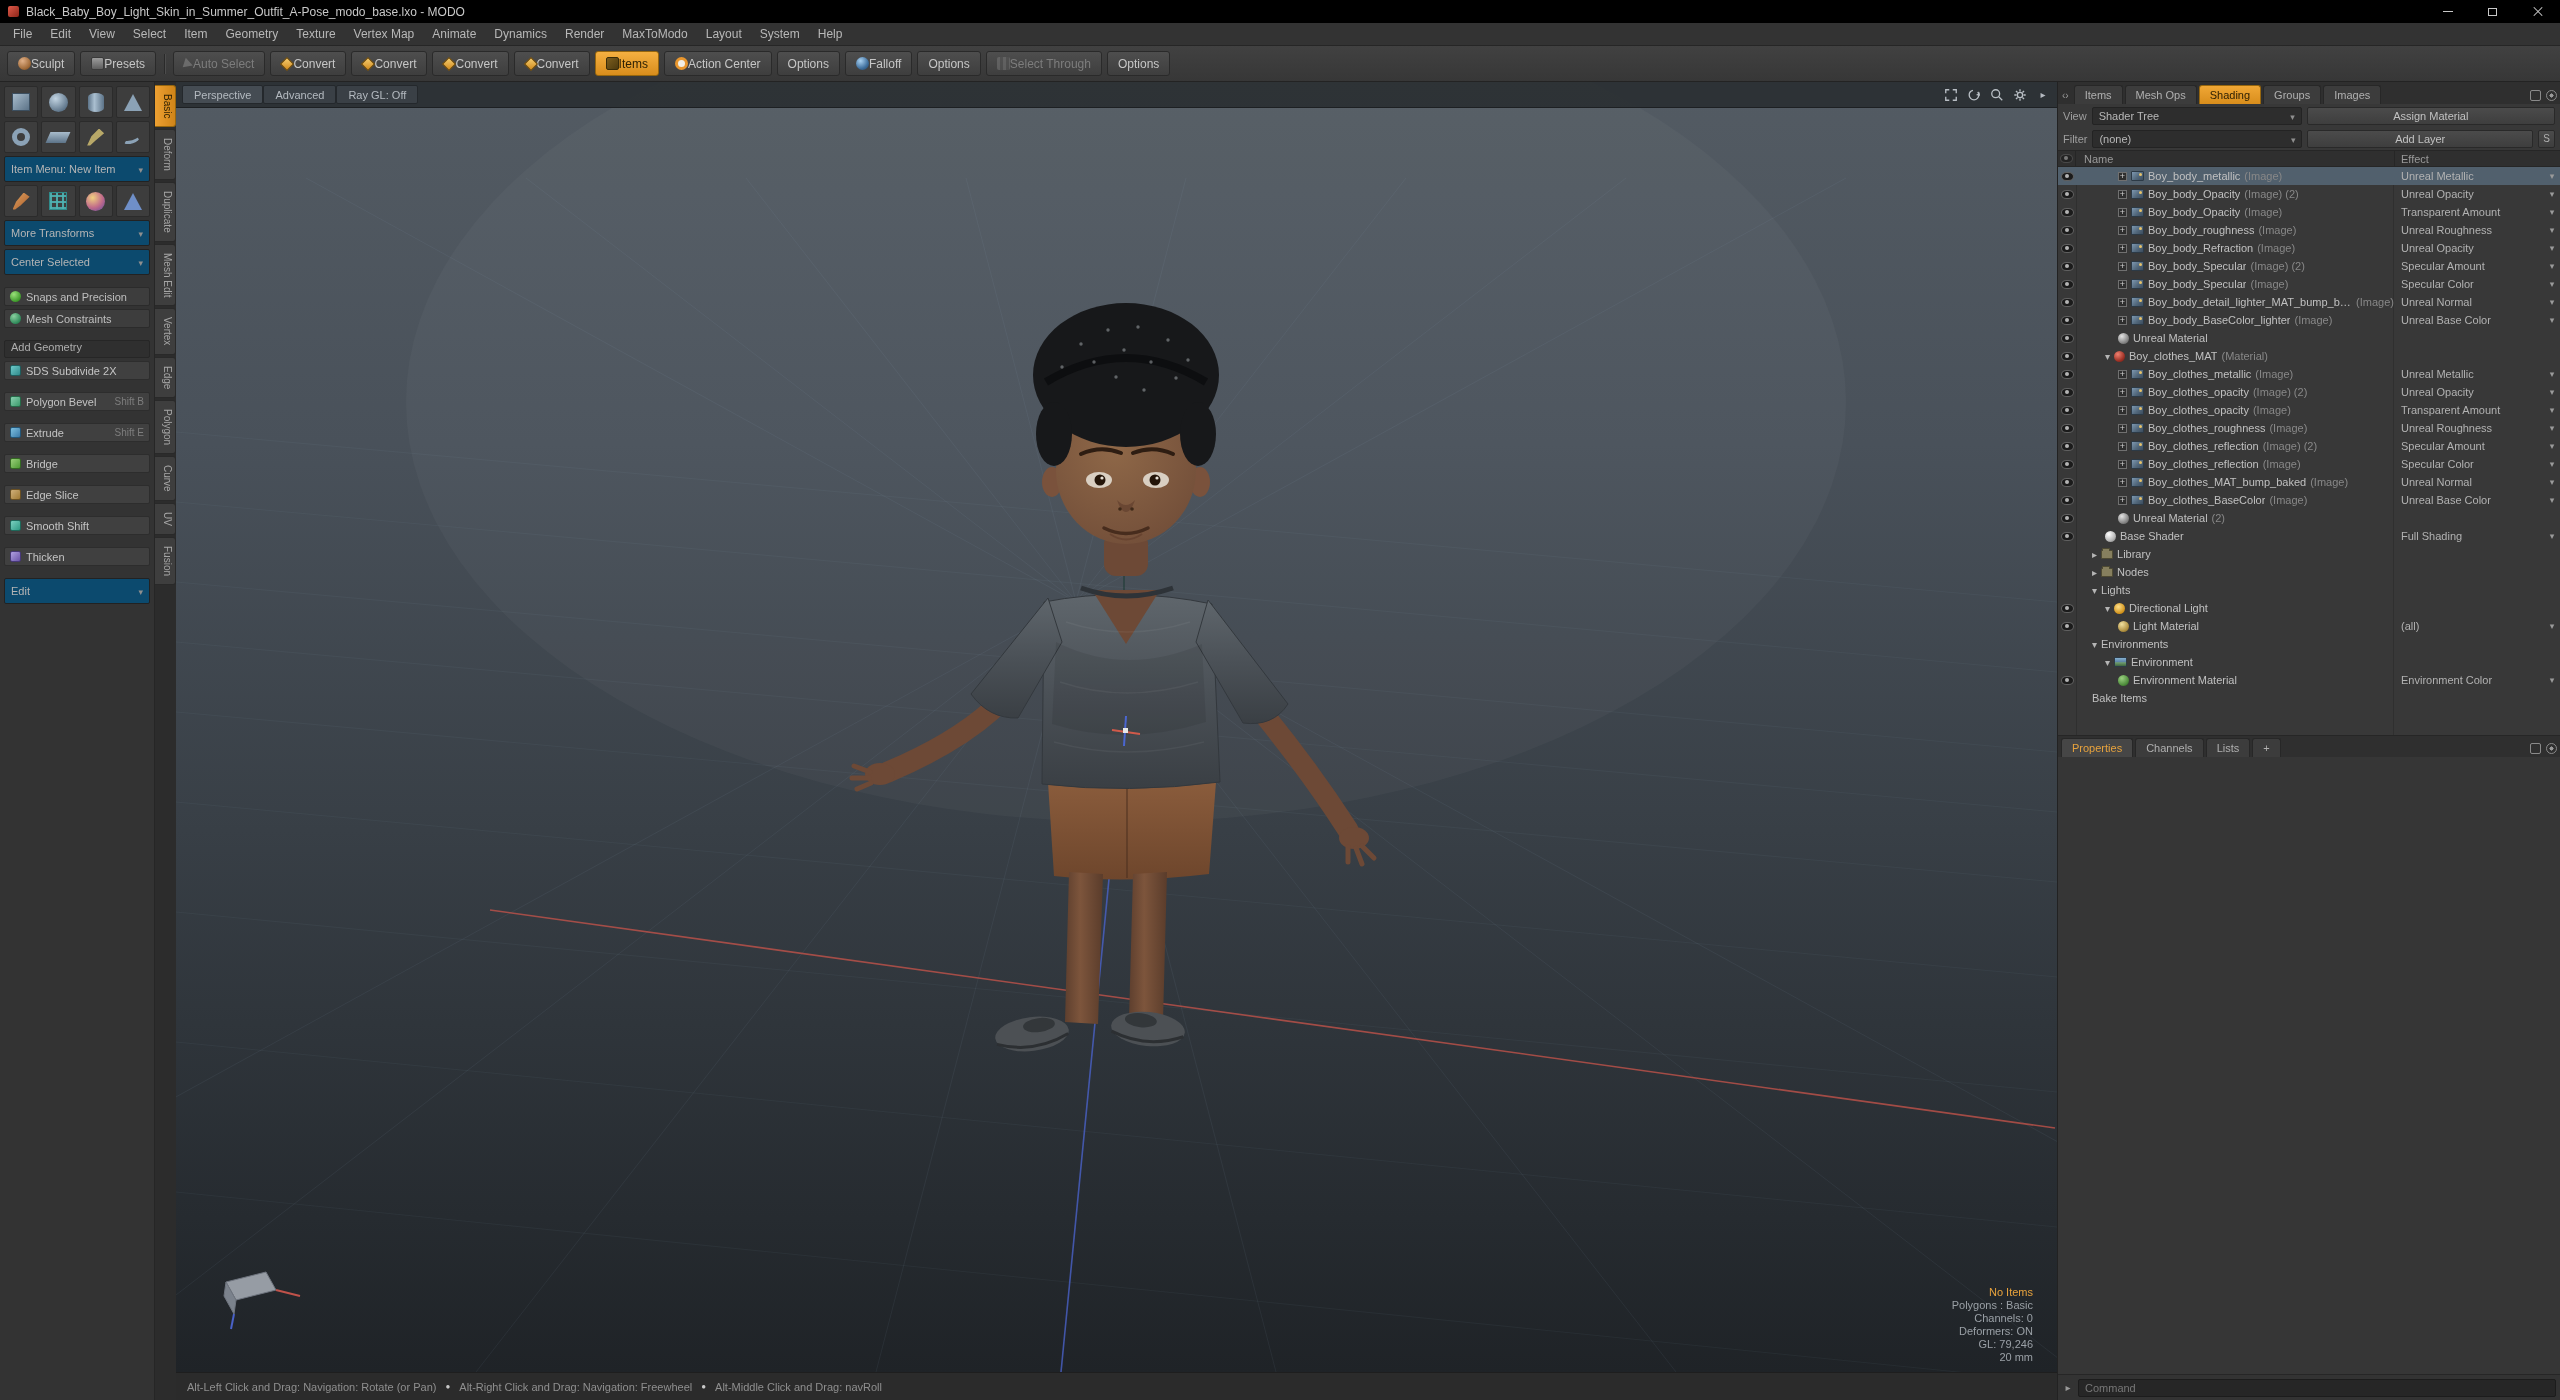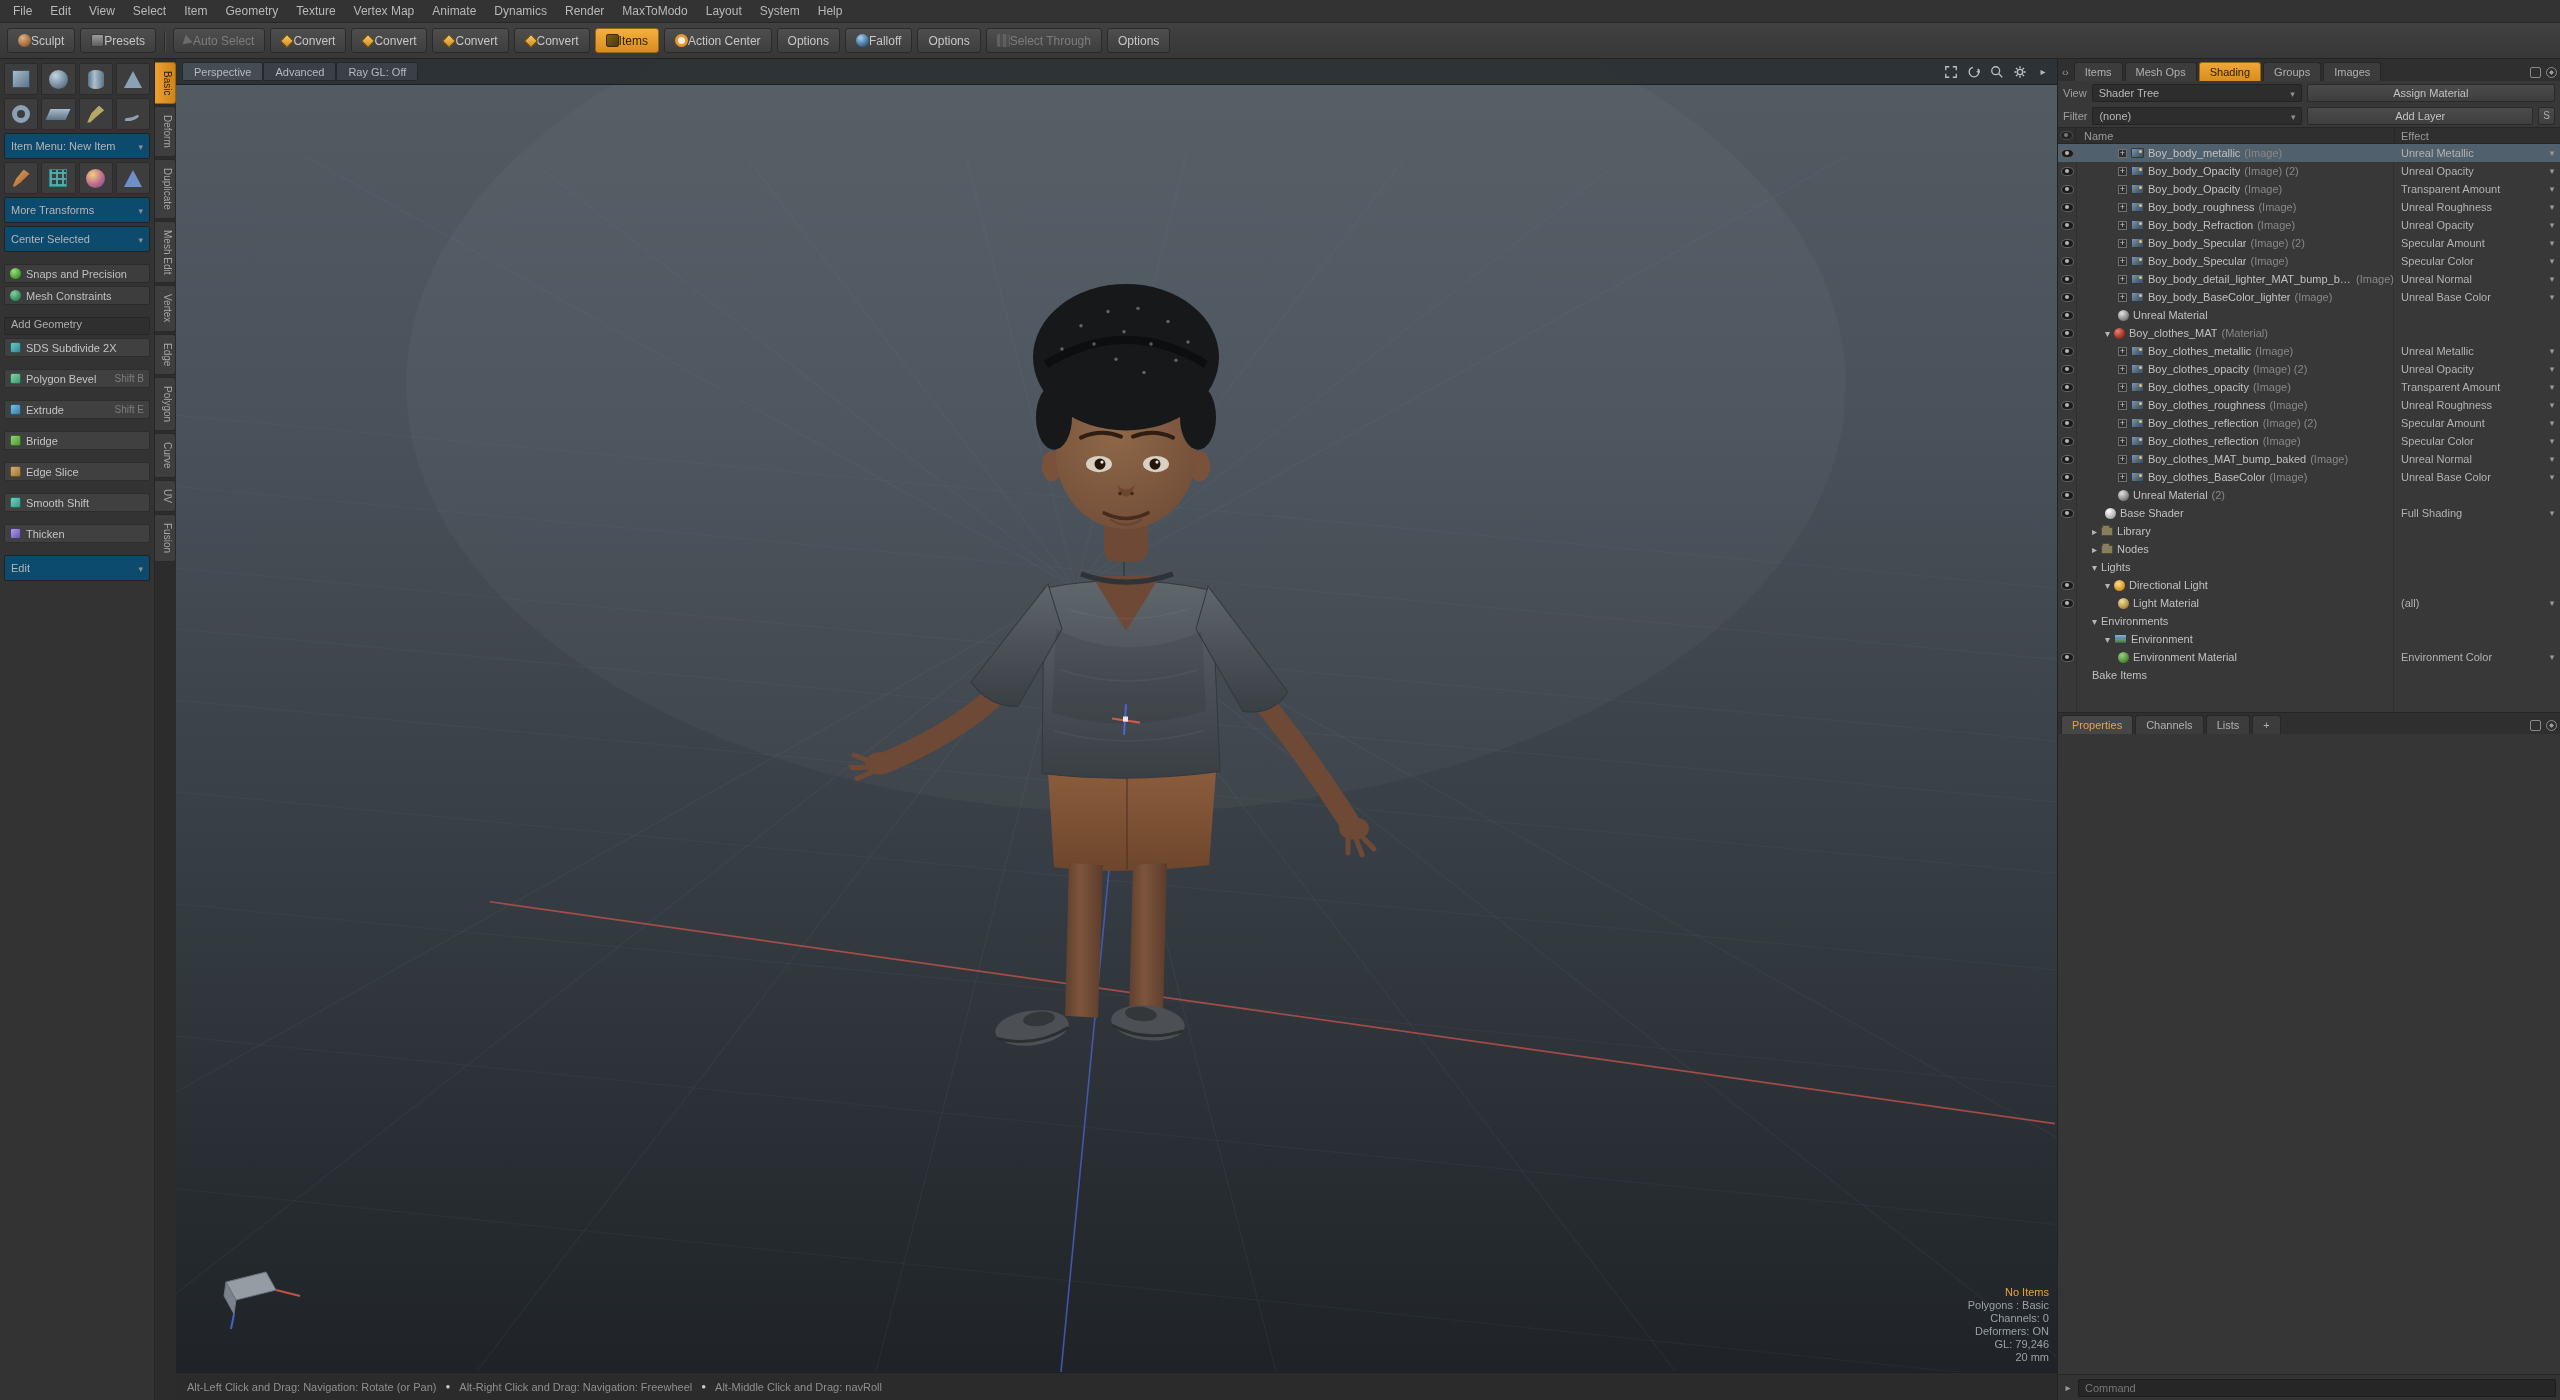--- a/index.html
+++ b/index.html
@@ -86,21 +86,21 @@
 .viewport{position:relative;flex:1;min-height:0;overflow:hidden;background:linear-gradient(180deg,#535b63 0%,#49515a 28%,#383f46 58%,#262b30 88%,#1f2327 100%)}
 .scene{position:absolute;inset:0;width:100%;height:100%}
 .vp-header{position:absolute;top:0;left:0;right:0;height:26px;background:rgba(40,44,48,.88);border-bottom:1px solid rgba(0,0,0,.35);display:flex;align-items:center;padding:0 6px;z-index:3}
 .vp-tabs{display:flex;}
 .vp-tab{height:19px;display:flex;align-items:center;padding:0 11px;background:#3a4046;border:1px solid #24282c;border-radius:2px;font-size:11px;color:#b4bac0;cursor:default}
 .vp-tab.first{background:#454c53}
 .vp-icons{margin-left:auto;display:flex;align-items:center;gap:7px}
 .vpi{width:16px;height:16px;display:flex;align-items:center;justify-content:center}
 .vpi svg{display:block}
 .vpi-caret{color:#b4bac0;font-size:10px}
-.vp-info{position:absolute;right:8px;bottom:8px;text-align:right;z-index:3;font-size:11px;line-height:13px;color:#9aa0a6}
+.vp-info{position:absolute;right:24px;bottom:8px;text-align:right;z-index:3;font-size:11px;line-height:13px;color:#9aa0a6}
 .vi-line.orange{color:#e8a33d}
 .gizmo{position:absolute;left:38px;bottom:42px;z-index:3}
 
 
 .statusbar{height:28px;background:#2b2b2b;border-top:1px solid #1e1e1e;display:flex;align-items:center;padding:0 11px;flex:0 0 auto}
 .sb-wrap{display:flex;align-items:center;gap:9px;font-size:11px;color:#8f8f8f;white-space:nowrap}
 .sb-dot{color:#c8c8c8;font-size:8px}
 
 
 .rightpanel{width:503px;background:#383838;border-left:1px solid #222;display:flex;flex-direction:column;flex:0 0 auto}
@@ -159,20 +159,35 @@
 .cmd-arrow{color:#9a9a9a;font-size:10px;width:12px;text-align:center}
 .cmd-arrow::before{content:"▸"}
 .cmd-input{flex:1;height:18px;background:#262626;border:1px solid #1c1c1c;border-radius:2px;color:#bdbdbd;font-size:11px;padding:0 6px;font-family:"Liberation Sans",sans-serif;outline:none}
 .cmd-input::placeholder{color:#777}
 </style>
 </head>
 <body>
 
 <div class="app">
 
+  <div class="titlebar">
+    <span class="appicon"></span>
+    <span class="wtitle">Black_Baby_Boy_Light_Skin_in_Summer_Outfit_A-Pose_modo_base.lxo - MODO</span>
+    <div class="wcontrols">
+      <span class="wc">
+          <span class="min"></span>
+        </span>
+      <span class="wc">
+          <span class="max"></span>
+        </span>
+      <span class="wc">
+          <span class="x"></span>
+        </span>
+    </div>
+  </div>
 
   <div class="menubar">
       <span class="menu-item">File</span>
       <span class="menu-item">Edit</span>
       <span class="menu-item">View</span>
       <span class="menu-item">Select</span>
       <span class="menu-item">Item</span>
       <span class="menu-item">Geometry</span>
       <span class="menu-item">Texture</span>
       <span class="menu-item">Vertex Map</span>

